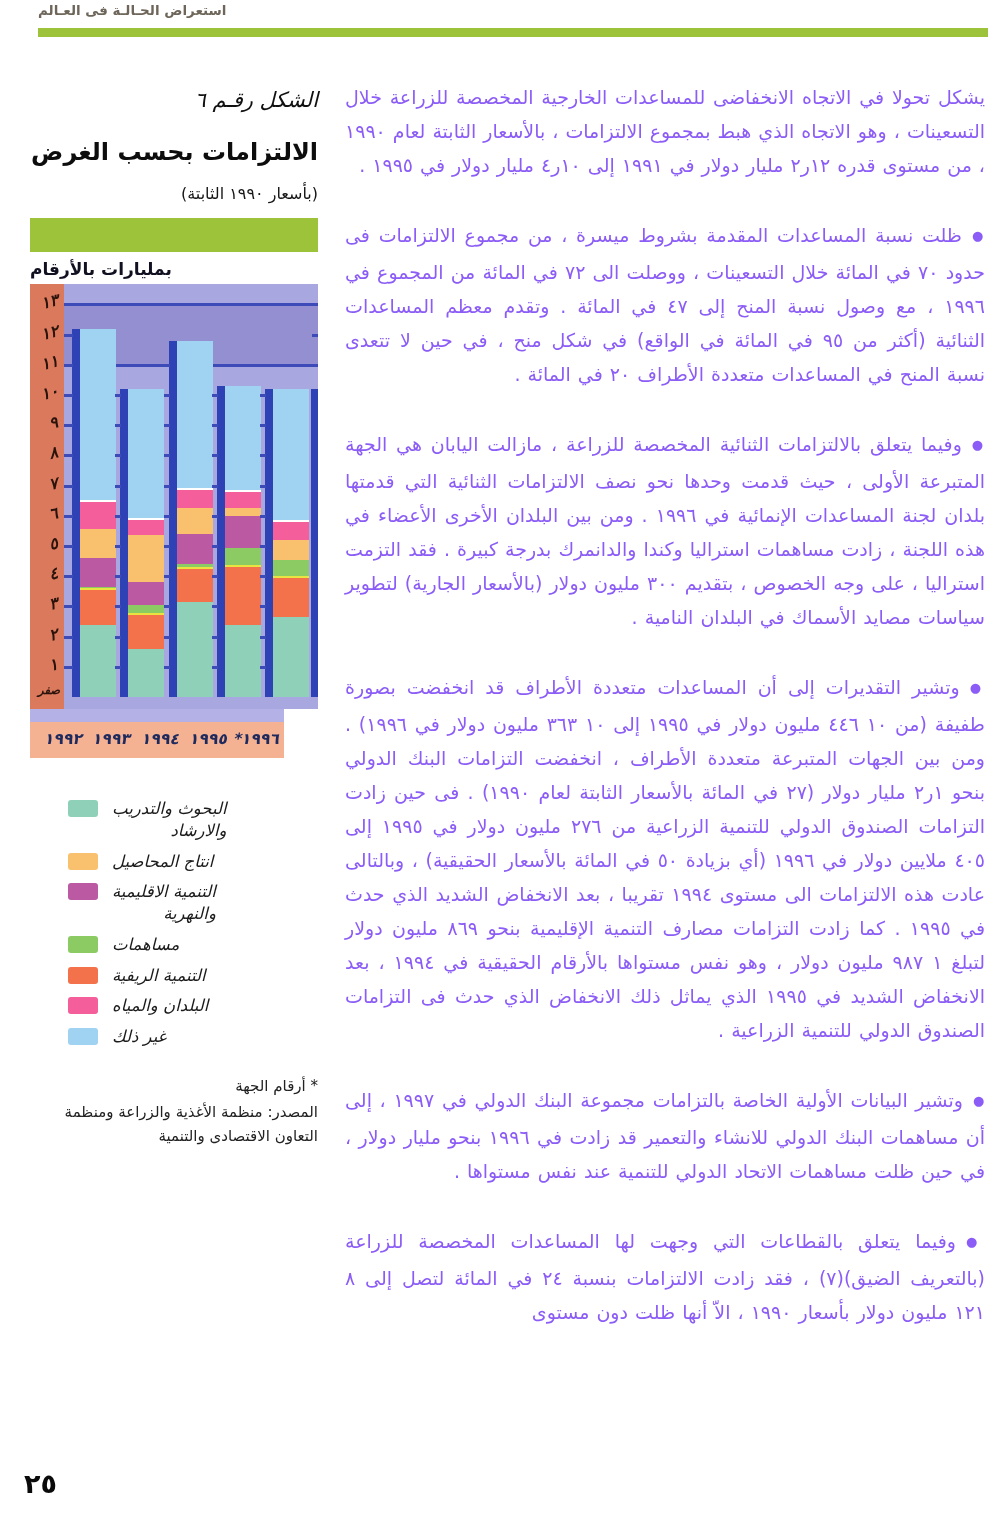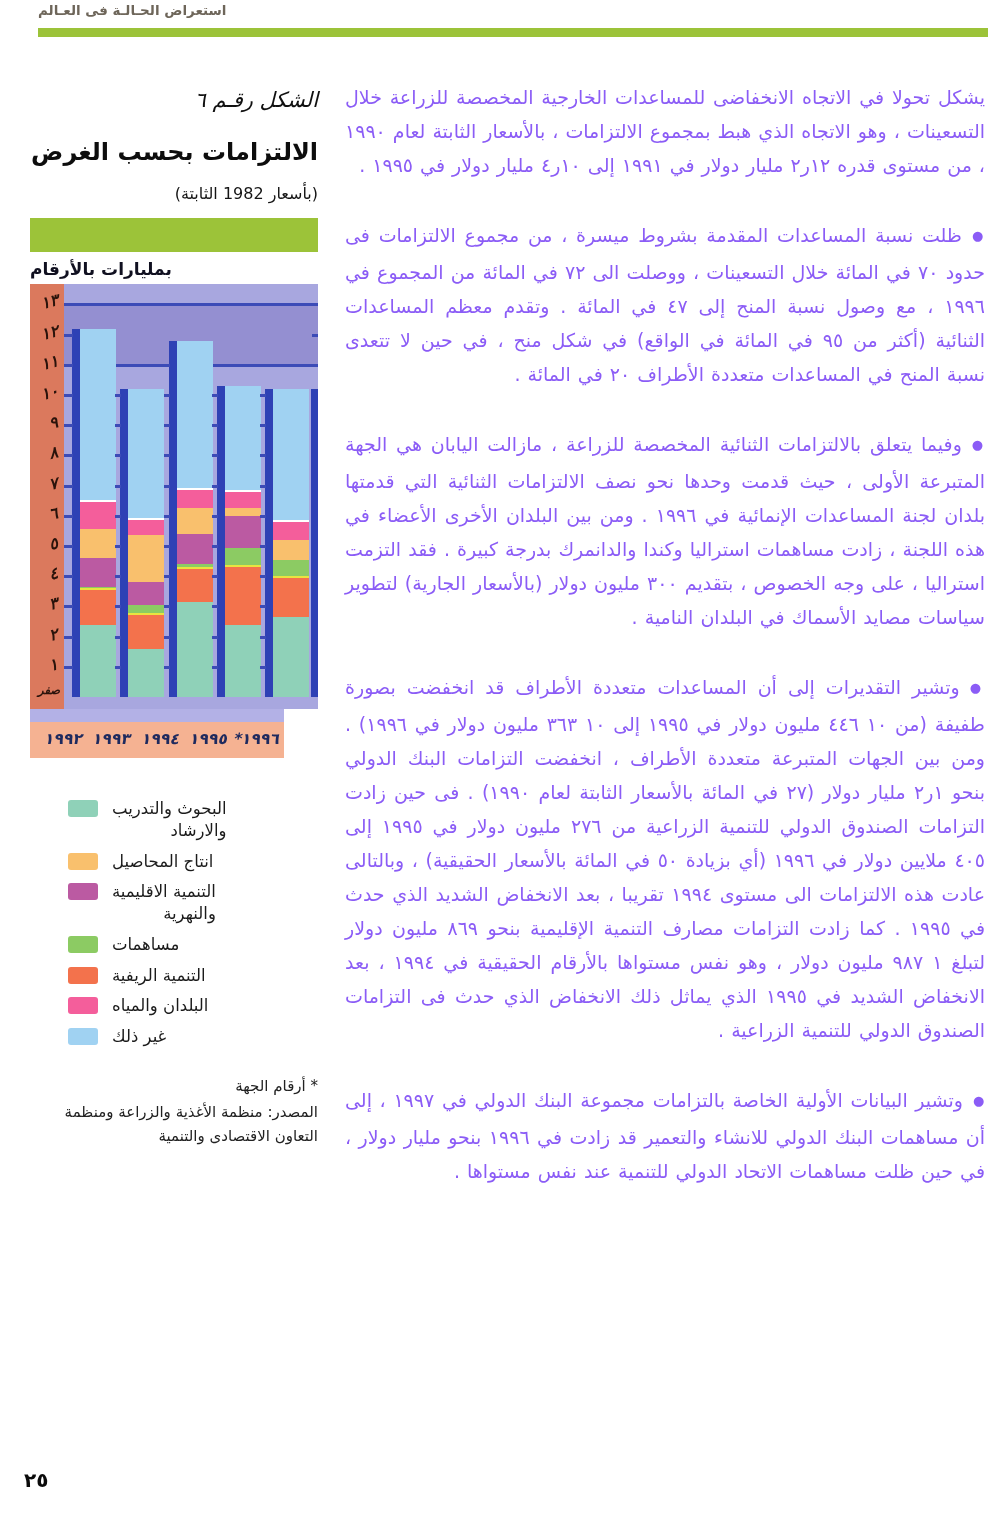--- a/index.html
+++ b/index.html
@@ -39,44 +39,44 @@
     color:#2a130b; transform:rotate(-14deg); white-space:nowrap;
   }
   .ylab.zero { font-size:11.5px; right:4px; transform:none; }
   .strip-lav { margin-right:34px; width:254px; height:13px; background:#b3b1e6; }
   .strip-years { position:relative; margin-right:34px; width:254px; height:36px; background:#f5b292; direction:ltr; }
   .xlab {
     position:absolute; top:8px; width:52px; text-align:center; direction:rtl;
     font-size:15.5px; font-weight:700; color:#1e2a5e; transform:skewX(-12deg);
   }
   
-  .legend { margin-top:40px; direction:ltr; width:250px; }
+  .legend { margin-top:40px; direction:ltr; width:250px;font-style:italic; }
   .legend-row { display:flex; align-items:flex-start; gap:14px; margin-bottom:9px; }
   .legend-swatch { width:30px; height:17px; border-radius:3px; flex:0 0 auto; margin-top:2px; }
   .legend-label { direction:rtl; text-align:right; font-size:16.5px; line-height:1.32; color:#1b1b1b; white-space:pre-line; }
   
   .footnote { margin-top:26px; direction:rtl; text-align:right; font-size:15px; line-height:1.6; color:#222; padding-left:8px; }
   .footnote .src { margin-top:2px;text-align:right; }
   
   .right-col { position:absolute; left:345px; top:80px; width:640px; direction:rtl; }
   .para { font-size:19px; line-height:34px; text-align:justify; color:#8b5cf6; margin-bottom:36px; word-spacing:1px; }
   .bullet { font-size:13px; margin-left:10px; position:relative; top:-2px; }
   
-  .page-number { position:absolute; left:24px; top:1468px; font-size:20px; font-weight:700; color:#0a0a0a; }
+  .page-number { position:absolute; left:24px; top:1468px; font-size:27px; font-weight:700; color:#0a0a0a; }
 </style>
 </head>
 <body>
 
 <div class="doc-header-title">استعراض الحـالـة فى العـالم</div>
 <div class="doc-header-rule"></div>
 
 <div class="left-col">
   <div class="fig-number">الشكل رقـم ٦</div>
   <div class="fig-title">الالتزامات بحسب الغرض</div>
-  <div class="fig-subtitle">(بأسعار 1982 الثابتة)</div>
+  <div class="fig-subtitle">(بأسعار ١٩٩٠ الثابتة)</div>
   <div class="fig-greenbar"></div>
   <div class="units-label">بمليارات بالأرقام</div>
 
   <div class="chart">
     <div class="axis-band">
         <div class="ylab zero" style="top: 399px;">صفر</div>
         <div class="ylab" style="top: 370.8px;">١</div>
         <div class="ylab" style="top: 340.6px;">٢</div>
         <div class="ylab" style="top: 310.4px;">٣</div>
         <div class="ylab" style="top: 280.2px;">٤</div>
@@ -262,15 +262,16 @@
     <div class="src">المصدر: منظمة الأغذية والزراعة ومنظمة التعاون الاقتصادى والتنمية</div>
   </div>
 </div>
 
 <div class="right-col">
     <div class="para"><span>يشكل تحولا في الاتجاه الانخفاضى للمساعدات الخارجية المخصصة للزراعة خلال التسعينات ، وهو الاتجاه الذي هبط بمجموع الالتزامات ، بالأسعار الثابتة لعام ١٩٩٠ ، من مستوى قدره ١٢ر٢ مليار دولار في ١٩٩١ إلى ١٠ر٤ مليار دولار في ١٩٩٥ .</span></div>
     <div class="para"><span class="bullet">●</span><span>ظلت نسبة المساعدات المقدمة بشروط ميسرة ، من مجموع الالتزامات فى حدود ٧٠ في المائة خلال التسعينات ، ووصلت الى ٧٢ في المائة من المجموع في ١٩٩٦ ، مع وصول نسبة المنح إلى ٤٧ في المائة . وتقدم معظم المساعدات الثنائية (أكثر من ٩٥ في المائة في الواقع) في شكل منح ، في حين لا تتعدى نسبة المنح في المساعدات متعددة الأطراف ٢٠ في المائة .</span></div>
     <div class="para"><span class="bullet">●</span><span>وفيما يتعلق بالالتزامات الثنائية المخصصة للزراعة ، مازالت اليابان هي الجهة المتبرعة الأولى ، حيث قدمت وحدها نحو نصف الالتزامات الثنائية التي قدمتها بلدان لجنة المساعدات الإنمائية في ١٩٩٦ . ومن بين البلدان الأخرى الأعضاء في هذه اللجنة ، زادت مساهمات استراليا وكندا والدانمرك بدرجة كبيرة . فقد التزمت استراليا ، على وجه الخصوص ، بتقديم ٣٠٠ مليون دولار (بالأسعار الجارية) لتطوير سياسات مصايد الأسماك في البلدان النامية .</span></div>
     <div class="para"><span class="bullet">●</span><span>وتشير التقديرات إلى أن المساعدات متعددة الأطراف قد انخفضت بصورة طفيفة (من ١٠ ٤٤٦ مليون دولار في ١٩٩٥ إلى ١٠ ٣٦٣ مليون دولار في ١٩٩٦) . ومن بين الجهات المتبرعة متعددة الأطراف ، انخفضت التزامات البنك الدولي بنحو ١ر٢ مليار دولار (٢٧ في المائة بالأسعار الثابتة لعام ١٩٩٠) . فى حين زادت التزامات الصندوق الدولي للتنمية الزراعية من ٢٧٦ مليون دولار في ١٩٩٥ إلى ٤٠٥ ملايين دولار في ١٩٩٦ (أي بزيادة ٥٠ في المائة بالأسعار الحقيقية) ، وبالتالى عادت هذه الالتزامات الى مستوى ١٩٩٤ تقريبا ، بعد الانخفاض الشديد الذي حدث في ١٩٩٥ . كما زادت التزامات مصارف التنمية الإقليمية بنحو ٨٦٩ مليون دولار لتبلغ ١ ٩٨٧ مليون دولار ، وهو نفس مستواها بالأرقام الحقيقية في ١٩٩٤ ، بعد الانخفاض الشديد في ١٩٩٥ الذي يماثل ذلك الانخفاض الذي حدث فى التزامات الصندوق الدولي للتنمية الزراعية .</span></div>
     <div class="para"><span class="bullet">●</span><span>وتشير البيانات الأولية الخاصة بالتزامات مجموعة البنك الدولي في ١٩٩٧ ، إلى أن مساهمات البنك الدولي للانشاء والتعمير قد زادت في ١٩٩٦ بنحو مليار دولار ، في حين ظلت مساهمات الاتحاد الدولي للتنمية عند نفس مستواها .</span></div>
+    <div class="para"><span class="bullet">●</span><span>وفيما يتعلق بالقطاعات التي وجهت لها المساعدات المخصصة للزراعة (بالتعريف الضيق)(٧) ، فقد زادت الالتزامات بنسبة ٢٤ في المائة لتصل إلى ٨ ١٢١ مليون دولار بأسعار ١٩٩٠ ، الاّ أنها ظلت دون مستوى</span></div>
   </div>
 
 <div class="page-number">٢٥</div>
 
 </body></html>

